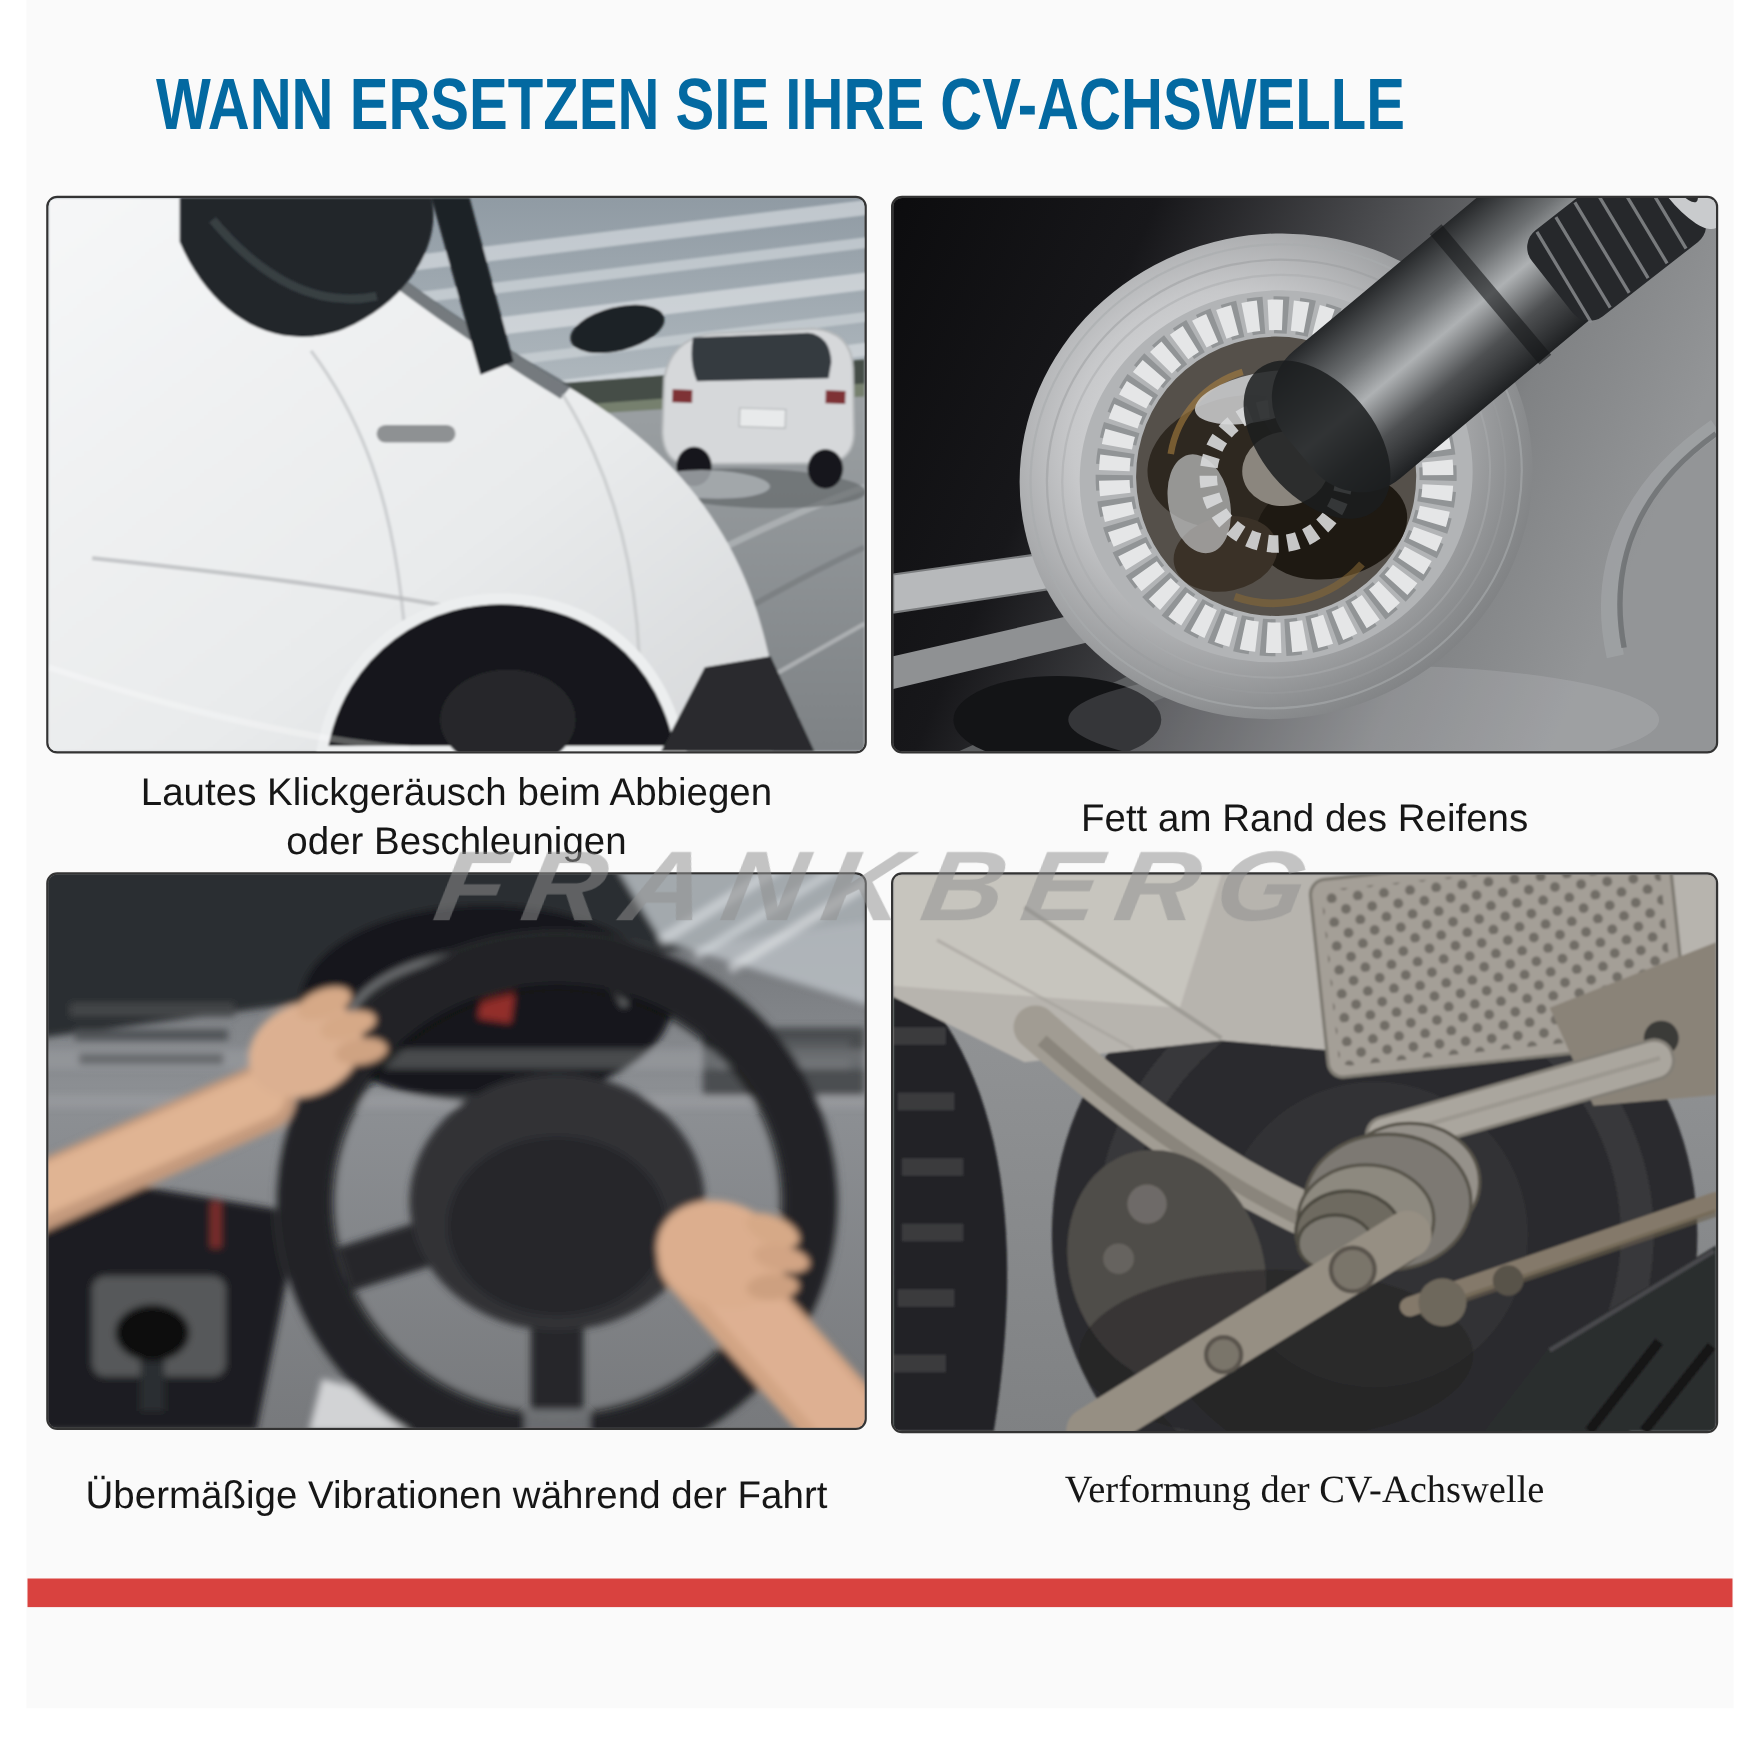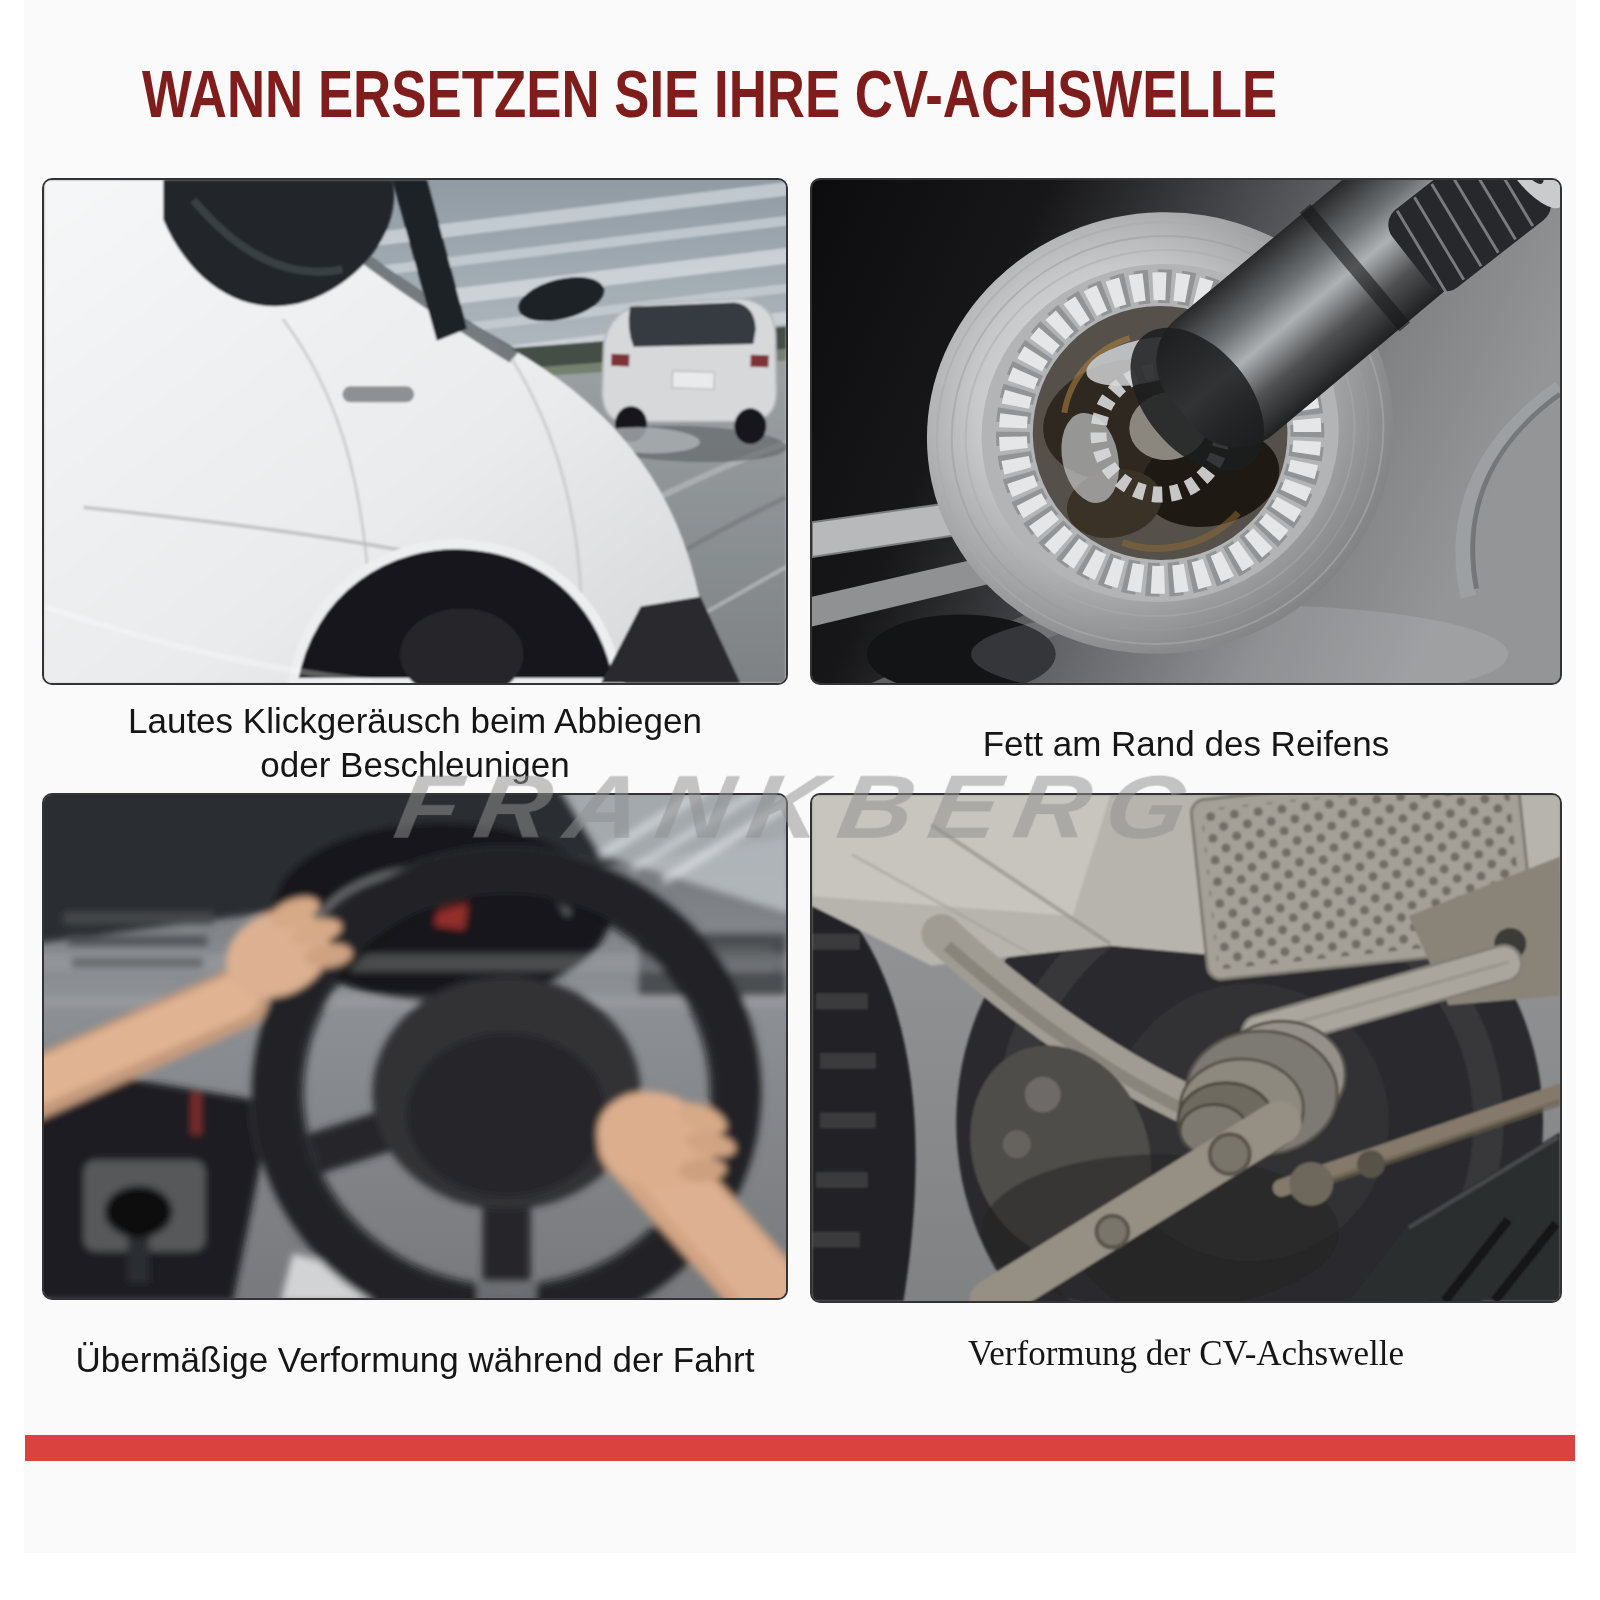--- a/index.html
+++ b/index.html
@@ -1,20 +1,20 @@
 <!DOCTYPE html>
 <html><head>
 <meta charset="utf-8">
 <style>
   html,body{margin:0;padding:0;background:#ffffff;}
   body{font-family:"Liberation Sans",sans-serif;}
   .canvas{position:relative;width:1600px;height:1600px;background:#ffffff;overflow:hidden;}
   .card{position:absolute;left:24px;top:0;width:1552px;height:1553px;background:#fafafa;}
   .page-title{position:absolute;left:0;top:56px;width:1303px;text-align:center;
-    font-weight:bold;font-size:66px;color:#7f1d1d;white-space:nowrap;}
+    font-weight:bold;font-size:66px;color:#0369a1;white-space:nowrap;}
   .page-title span{display:inline-block;transform:scaleX(0.80);transform-origin:center;}
   .tile{position:absolute;border:2px solid #333333;border-radius:10px;overflow:hidden;
     background:#777;box-sizing:border-box;}
   #tile1{left:42px;top:178px;width:746px;height:507px;}
   #tile2{left:810px;top:178px;width:752px;height:507px;}
   #tile3{left:42px;top:793px;width:746px;height:507px;}
   #tile4{left:810px;top:793px;width:752px;height:510px;}
   .tile svg{display:block;width:100%;height:100%;}
   .caption{position:absolute;text-align:center;font-size:35px;color:#161616;
     line-height:44px;white-space:pre-line;}
@@ -315,19 +315,19 @@
         <line x1="752" y1="310" x2="482" y2="402" stroke="#6b614f" stroke-width="7" opacity="0.6"></line>
         <circle cx="502" cy="392" r="22" fill="#6e675c"></circle>
         <circle cx="562" cy="372" r="14" fill="#58524a"></circle>
       </g>
     </svg>
   </div>
 
   <div class="caption" id="cap1">Lautes Klickgeräusch beim Abbiegen
 oder Beschleunigen</div>
   <div class="caption" id="cap2">Fett am Rand des Reifens</div>
-  <div class="caption" id="cap3">Übermäßige Verformung während der Fahrt</div>
+  <div class="caption" id="cap3">Übermäßige Vibrationen während der Fahrt</div>
   <div class="caption" id="cap4">Verformung der CV-Achswelle</div>
 
   <div class="watermark">FRANKBERG</div>
 
   <div class="accent-bar" style="background: rgb(217, 66, 63);"></div>
 </div>
 
 </body></html>

